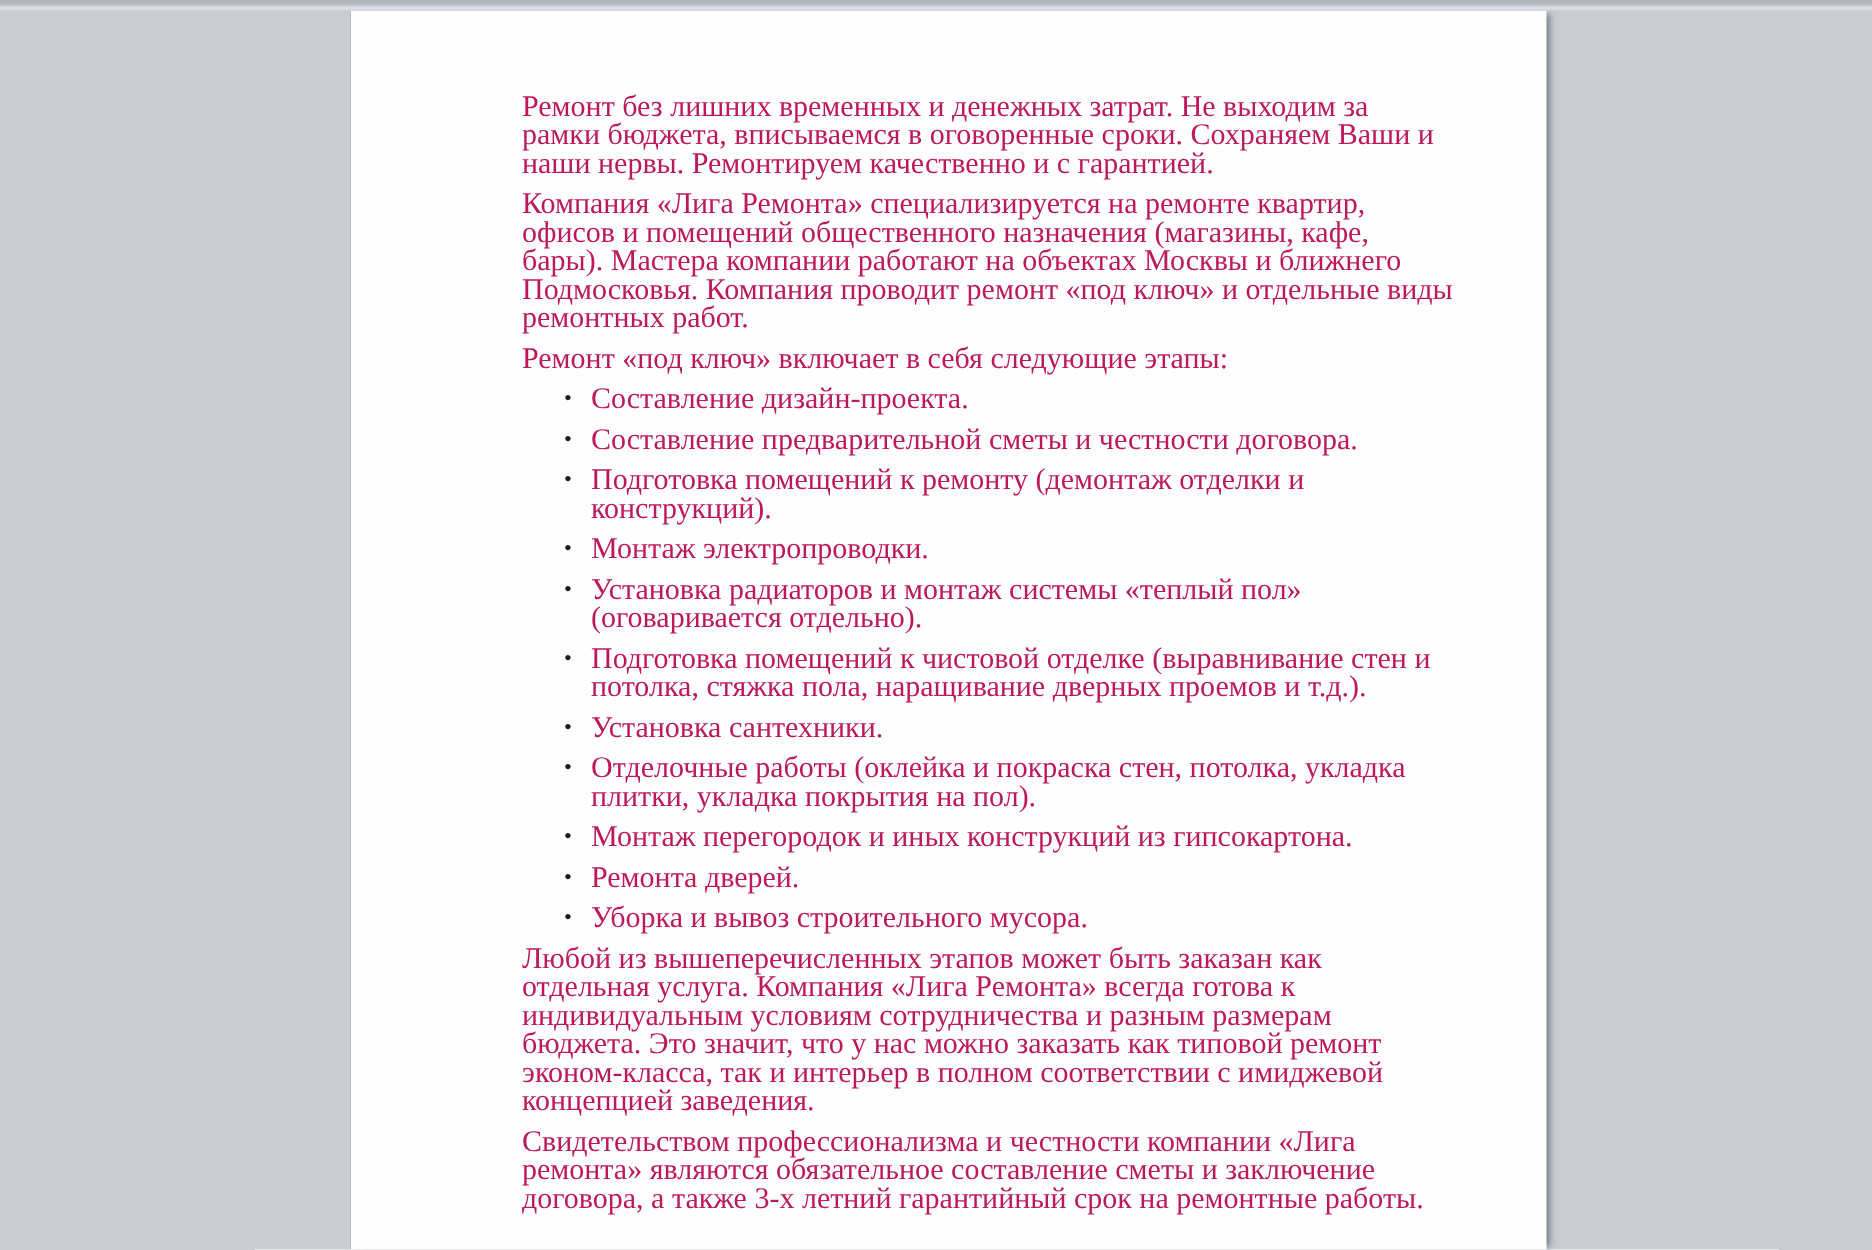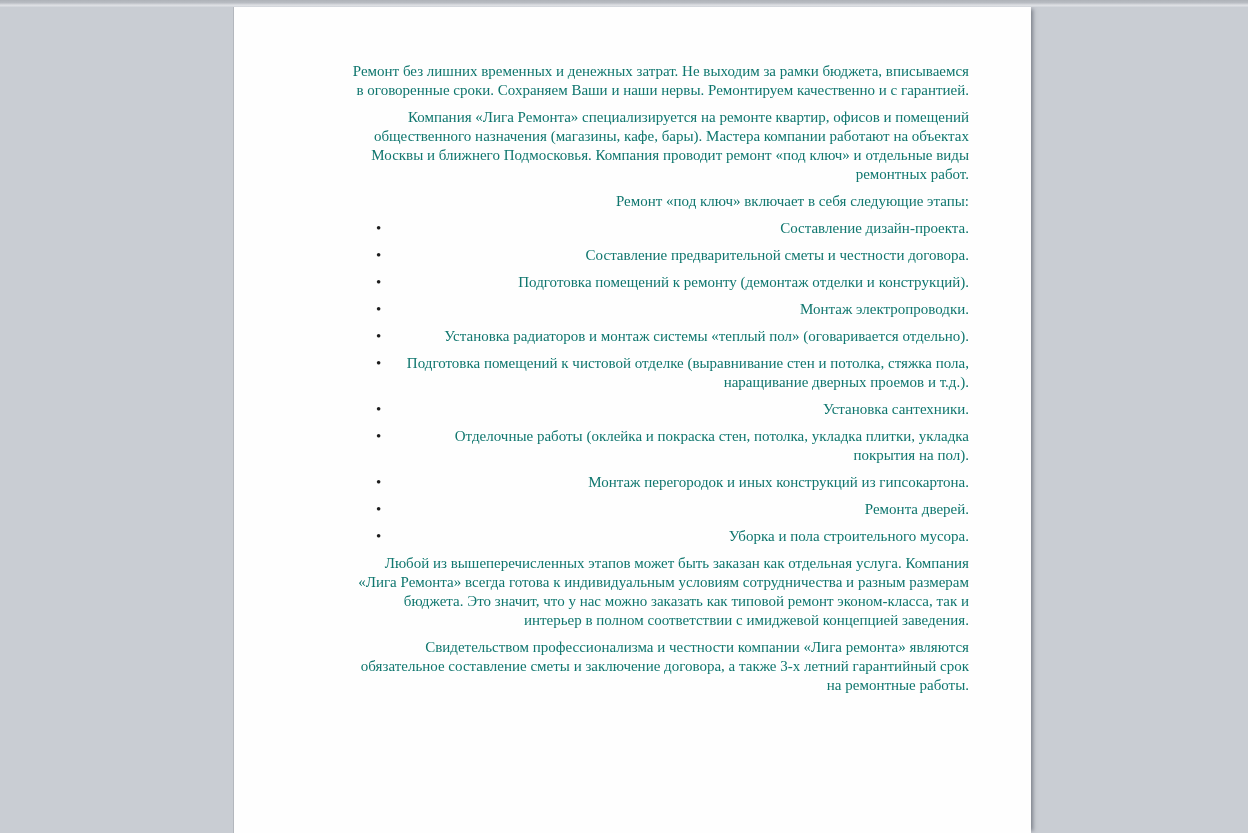--- a/index.html
+++ b/index.html
@@ -27,24 +27,24 @@
     top: 7px;
     width: 797px;
     height: 826px;
     background: #fefefe;
     border-left: 1px solid #b3b7bd;
     box-shadow: 4px 0 4px -2px rgba(60, 66, 76, 0.55);
     z-index: 1;
   }
   .content {
     padding: 55px 62px 0 114px;
-    font-size: 15px;
+    font-size: 20px;
     line-height: 19px;
-    color: #0f766e;
-    text-align: right;
+    color: #be185d;
+    text-align: left;
   }
   .content p {
     margin: 0 0 8px 0;
   }
   ul.stages {
     margin: 5px 0 8px 0;
     padding: 0 0 0 46px;
     list-style: none;
   }
   ul.stages li {
@@ -78,21 +78,21 @@
       <li>Составление дизайн-проекта.</li>
       <li>Составление предварительной сметы и честности договора.</li>
       <li>Подготовка помещений к ремонту (демонтаж отделки и конструкций).</li>
       <li>Монтаж электропроводки.</li>
       <li>Установка радиаторов и монтаж системы «теплый пол» (оговаривается отдельно).</li>
       <li>Подготовка помещений к чистовой отделке (выравнивание стен и потолка, стяжка пола, наращивание дверных проемов и т.д.).</li>
       <li>Установка сантехники.</li>
       <li>Отделочные работы (оклейка и покраска стен, потолка, укладка плитки, укладка покрытия на пол).</li>
       <li>Монтаж перегородок и иных конструкций из гипсокартона.</li>
       <li>Ремонта дверей.</li>
-      <li>Уборка и пола строительного мусора.</li>
+      <li>Уборка и вывоз строительного мусора.</li>
     </ul>
 
     <p>Любой из вышеперечисленных этапов может быть заказан как отдельная услуга. Компания «Лига Ремонта» всегда готова к индивидуальным условиям сотрудничества и разным размерам бюджета. Это значит, что у нас можно заказать как типовой ремонт эконом-класса, так и интерьер в полном соответствии с имиджевой концепцией заведения.</p>
 
     <p>Свидетельством профессионализма и честности компании «Лига ремонта» являются обязательное составление сметы и заключение договора, а также 3-х летний гарантийный срок на ремонтные работы.</p>
 
   </div>
 </div>
 
 </body></html>

